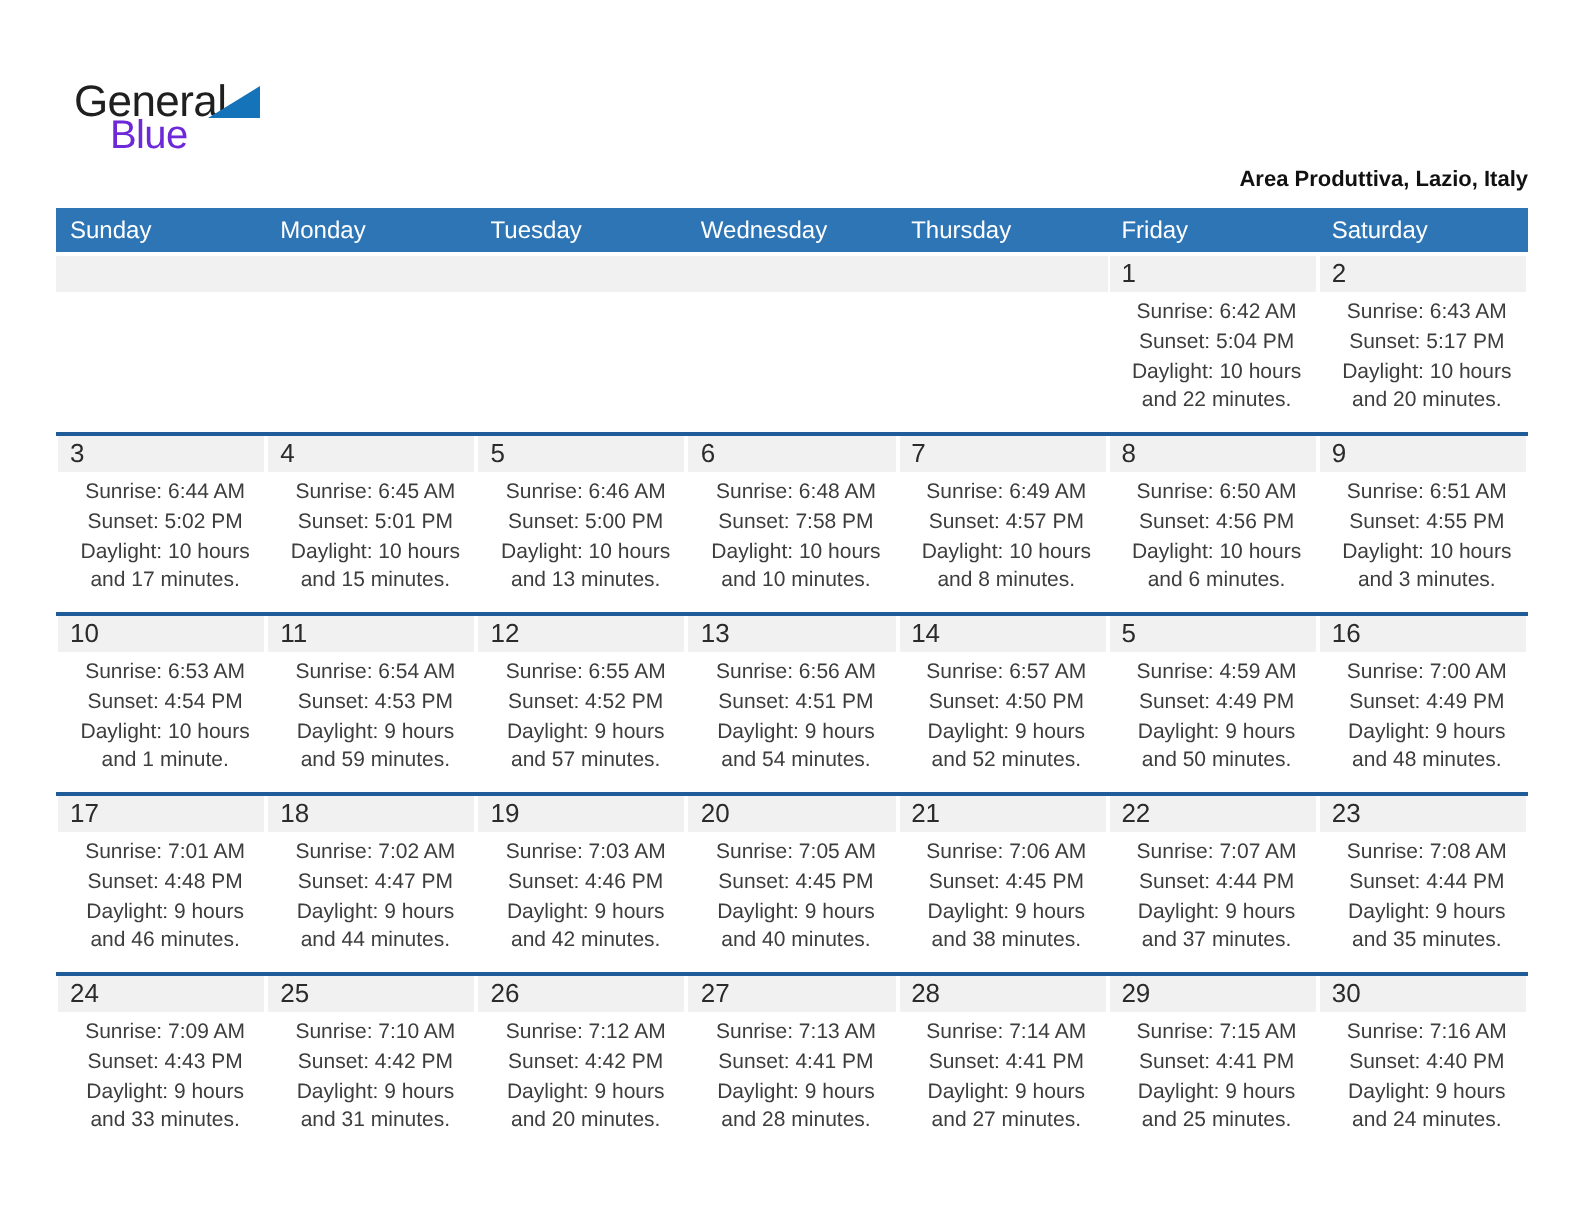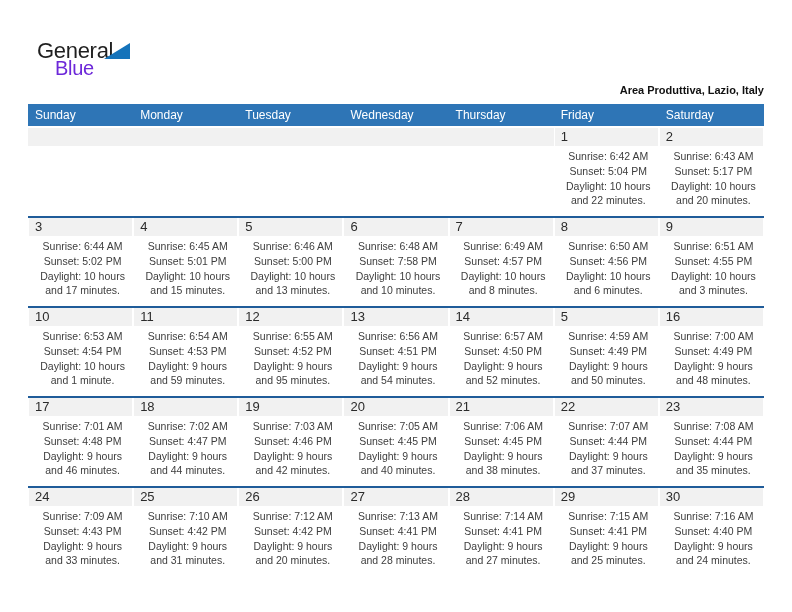--- a/index.html
+++ b/index.html
@@ -194,21 +194,21 @@
             </div>
           </div>
           <div class="cell">
             <div class="band">
               <div class="daynum">12</div>
             </div>
             <div class="details">
               <div>Sunrise: 6:55 AM</div>
               <div>Sunset: 4:52 PM</div>
               <div>Daylight: 9 hours</div>
-              <div>and 95 minutes.</div>
+              <div>and 57 minutes.</div>
             </div>
           </div>
           <div class="cell">
             <div class="band">
               <div class="daynum">13</div>
             </div>
             <div class="details">
               <div>Sunrise: 6:56 AM</div>
               <div>Sunset: 4:51 PM</div>
               <div>Daylight: 9 hours</div>

